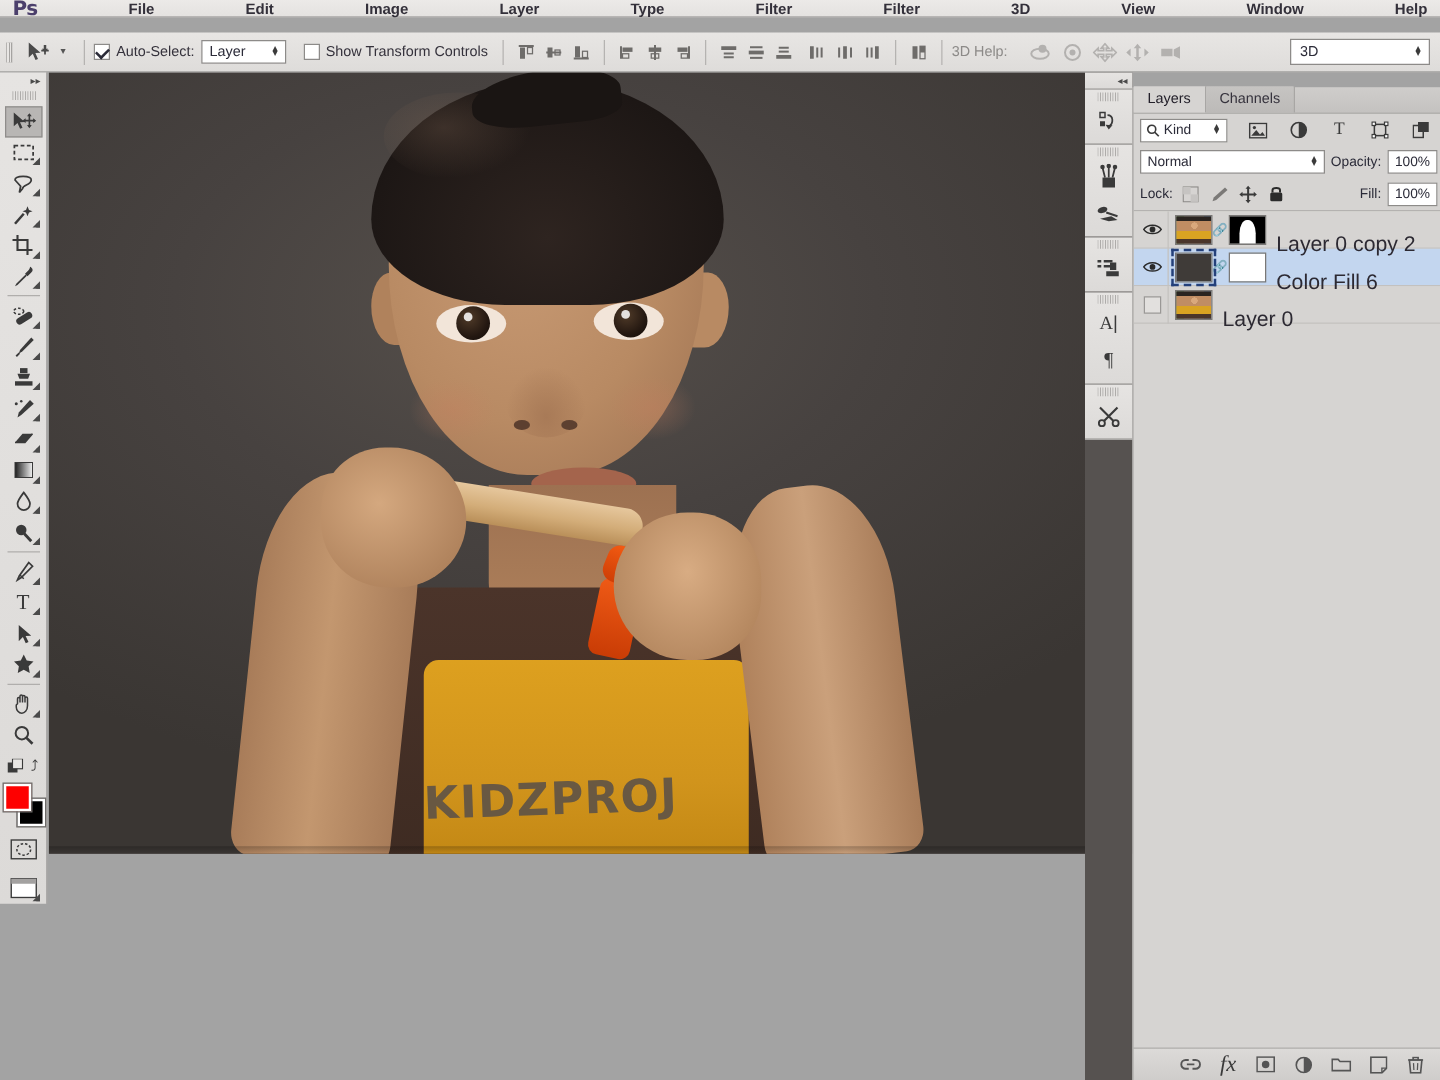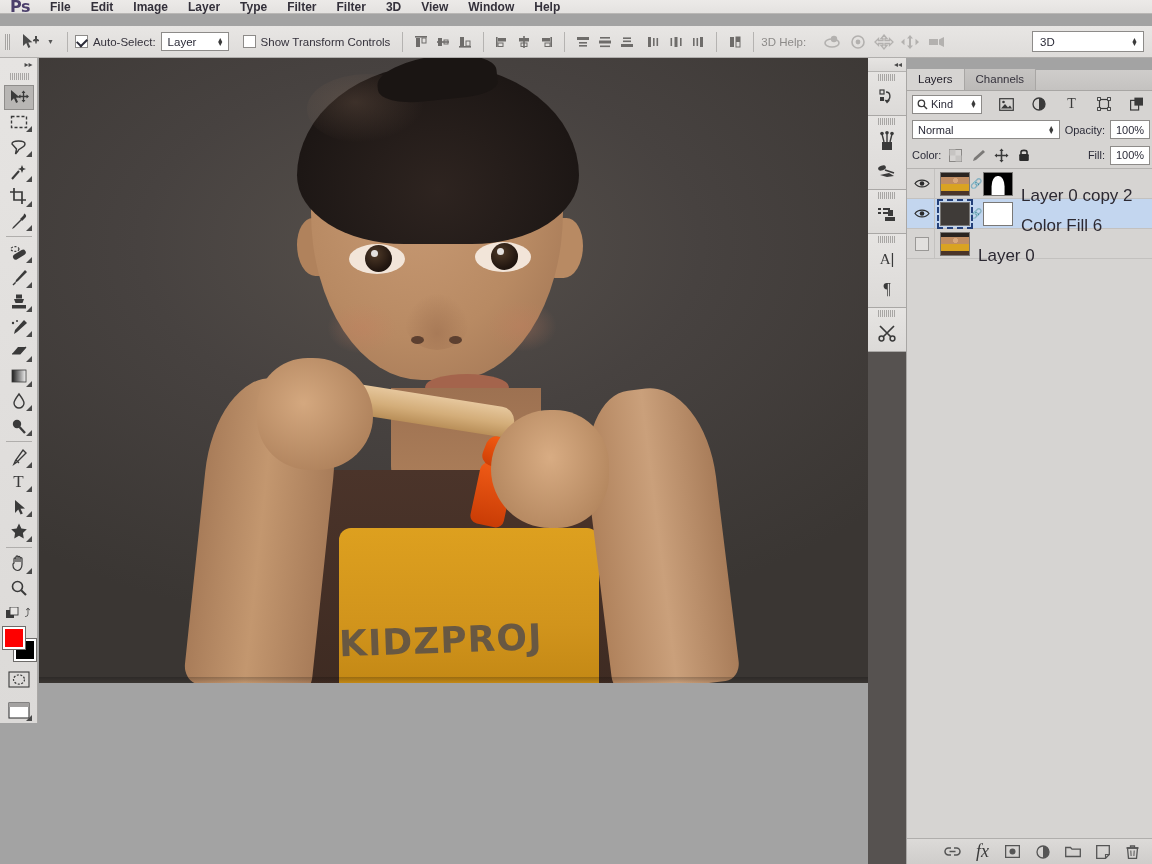--- a/index.html
+++ b/index.html
@@ -11,21 +11,21 @@
     background: #a3a3a3;
     color: #2b2b38;
   }
   #app { position: relative; width: 1152px; height: 864px; }
 
   
   .menubar {
     position: absolute; left: 0; top: 0; width: 1152px; height: 14px;
     background: linear-gradient(to bottom,#eceae8 0%,#e4e2e0 100%);
     border-bottom: 1px solid #b9b7b5;
-    display: flex; align-items: center;
+    display: flex; align-items: center; justify-content: space-between;
   }
   .ps-logo {
     width: 40px; height: 26px; display: flex; align-items: center; justify-content: center;
     font-weight: bold; font-size: 16px; color: #4b3f6b; letter-spacing: -0.5px;
     font-family: "DejaVu Sans", sans-serif;
   }
   .menu-item {
     padding: 0 10px; height: 26px; line-height: 26px; font-size: 12px;
     color: #33303a; cursor: default; white-space: nowrap; font-weight: bold;
   }
@@ -864,21 +864,21 @@
             <span>▲</span>
             <span>▼</span>
           </span>
       </div>
       <span style="font-size:11px;white-space:nowrap">Opacity:</span>
       <div class="num-box">100%</div>
       <div class="num-drop">▼</div>
     </div>
 
     <div class="lock-row">
-      <span style="font-size:11px">Color:</span>
+      <span style="font-size:11px">Lock:</span>
       <div class="lock-btn">
         <svg width="13" height="13" viewBox="0 0 13 13">
             <rect x="0.5" y="0.5" width="12" height="12" fill="none" stroke="#8a8886" stroke-width="1"></rect>
             <rect x="0.5" y="0.5" width="6" height="6" fill="#c6c4c2"></rect>
             <rect x="6.5" y="6.5" width="6" height="6" fill="#c6c4c2"></rect>
           </svg>
       </div>
       <div class="lock-btn">
         <svg width="15" height="13" viewBox="0 0 15 13">
             <path d="M12 1 L14 3 L5 11 L2 12 L3 9 Z" fill="#7b7977"></path>

